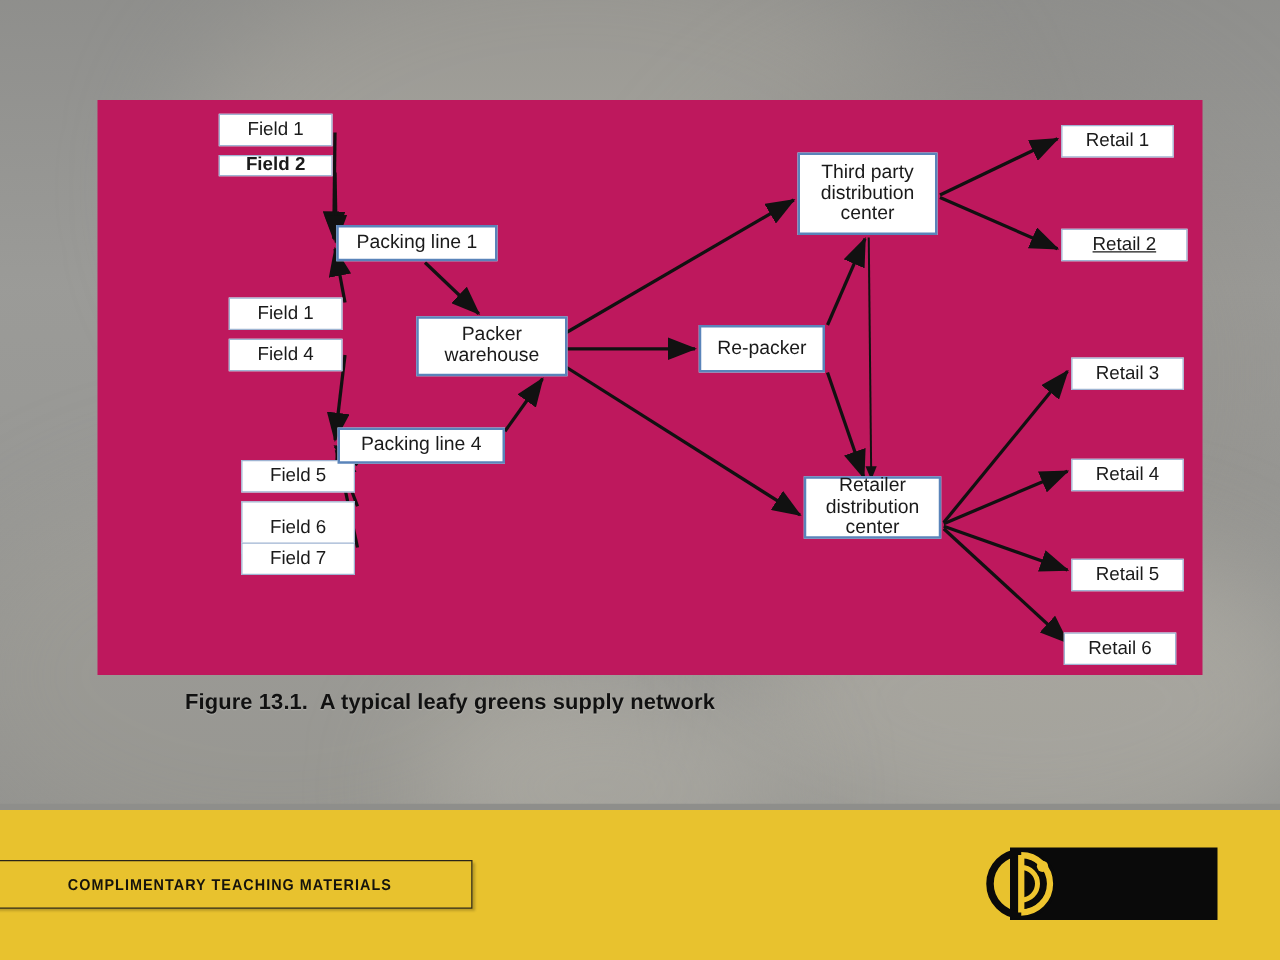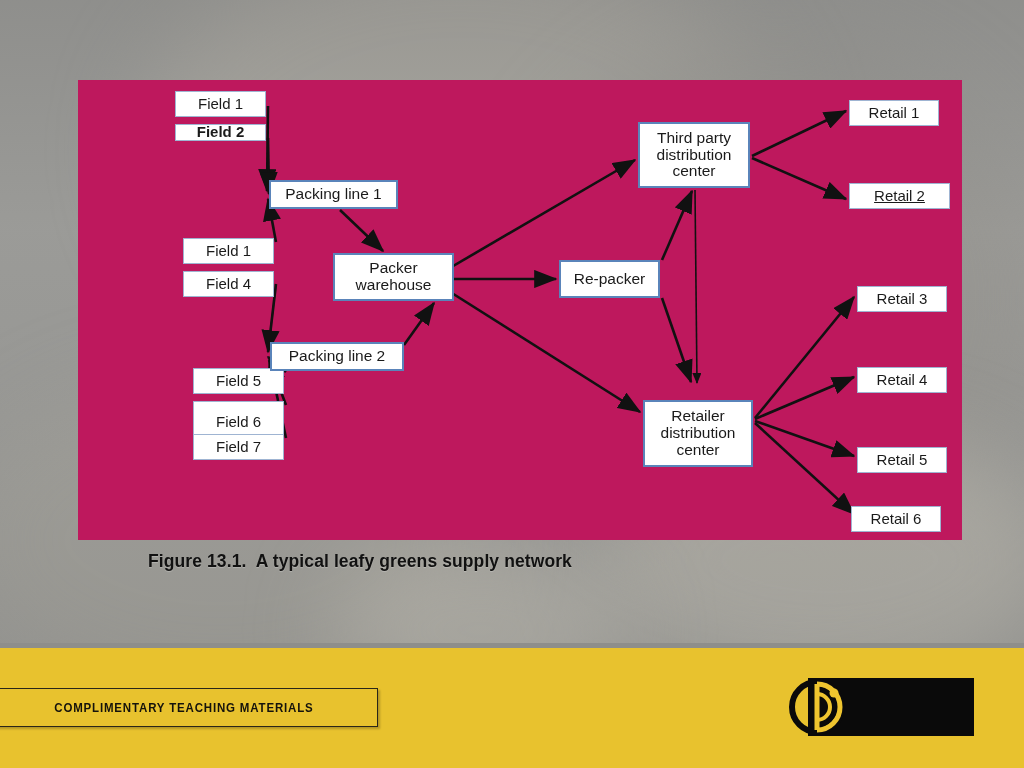--- a/index.html
+++ b/index.html
@@ -241,28 +241,28 @@
     </svg>
     <div id="node-layer">
         <div class="node node-thin" style="left: 97px; top: 11px; width: 91px; height: 26px;">Field 1</div>
         <div class="node node-thin" style="left: 97px; top: 44px; width: 91px; height: 17px; font-weight: bold;">Field 2</div>
         <div class="node node-thin" style="left: 105px; top: 158px; width: 91px; height: 26px;">Field 1</div>
         <div class="node node-thin" style="left: 105px; top: 191px; width: 91px; height: 26px;">Field 4</div>
         <div class="node node-thin" style="left: 115px; top: 288px; width: 91px; height: 26px;">Field 5</div>
         <div class="node node-thin" style="left: 115px; top: 321px; width: 91px; height: 42px;">Field 6</div>
         <div class="node node-thin" style="left: 115px; top: 354px; width: 91px; height: 26px;">Field 7</div>
         <div class="node node-thick" style="left: 191px; top: 100px; width: 129px; height: 29px;">Packing line 1</div>
-        <div class="node node-thick" style="left: 192px; top: 262px; width: 134px; height: 29px;">Packing line 2</div>
+        <div class="node node-thick" style="left: 192px; top: 262px; width: 134px; height: 29px;">Packing line 4</div>
         <div class="node node-thick" style="left: 255px; top: 173px; width: 121px; height: 48px;">Packer
 warehouse</div>
         <div class="node node-thick" style="left: 481px; top: 180px; width: 101px; height: 38px;">Re-packer</div>
         <div class="node node-thick" style="left: 560px; top: 42px; width: 112px; height: 66px;">Third party
 distribution
 center</div>
-        <div class="node node-thick" style="left: 565px; top: 320px; width: 110px; height: 67px;">Retailer
+        <div class="node node-thick" style="left: 565px; top: 301px; width: 110px; height: 50px;">Retailer
 distribution
 center</div>
         <div class="node node-thin" style="left: 771px; top: 20px; width: 90px; height: 26px;">Retail 1</div>
         <div class="node node-thin" style="left: 771px; top: 103px; width: 101px; height: 26px; text-decoration: underline;">Retail 2</div>
         <div class="node node-thin" style="left: 779px; top: 206px; width: 90px; height: 26px;">Retail 3</div>
         <div class="node node-thin" style="left: 779px; top: 287px; width: 90px; height: 26px;">Retail 4</div>
         <div class="node node-thin" style="left: 779px; top: 367px; width: 90px; height: 26px;">Retail 5</div>
         <div class="node node-thin" style="left: 773px; top: 426px; width: 90px; height: 26px;">Retail 6</div>
       </div>
   </div>

